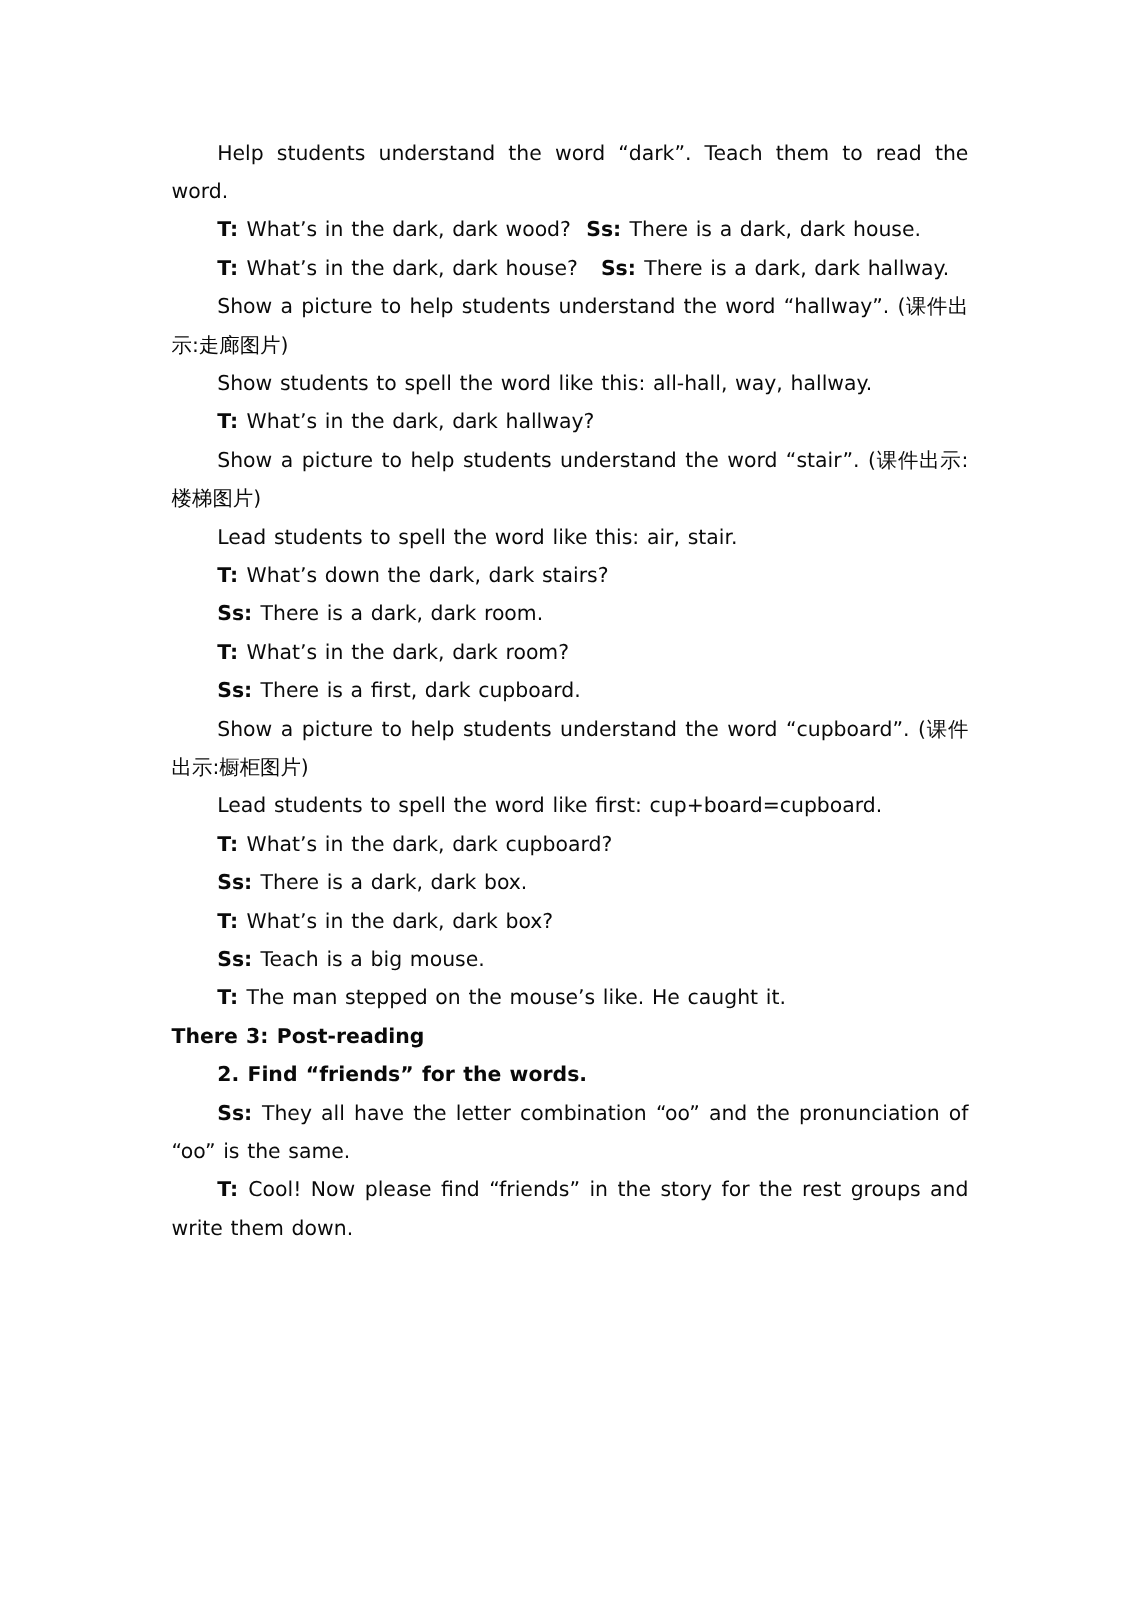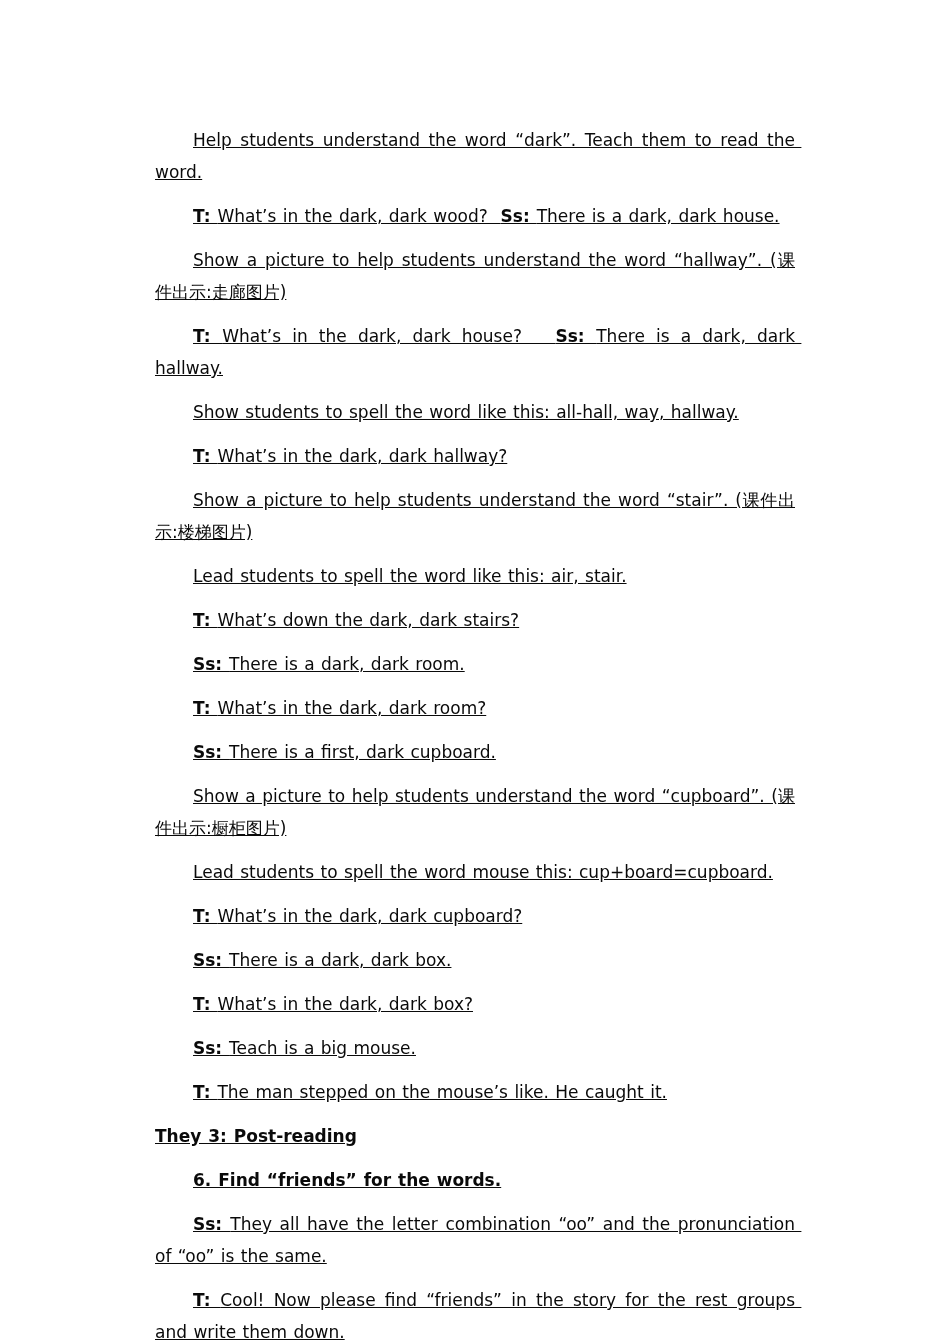--- a/index.html
+++ b/index.html
@@ -14,58 +14,57 @@
     font-family: "DejaVu Sans", "Liberation Sans", sans-serif;
   }
   .page {
     box-sizing: border-box;
     width: 950px;
     min-height: 1344px;
     padding: 112px 143px 60px 143px;
     background: #ffffff;
   }
   .para {
-    margin: 12px;
+    margin: 0;
     font-size: 17px;
     line-height: 32px;
     text-align: justify;
     text-indent: 38px;
     white-space: pre-wrap;
     word-spacing: 1px;
-    text-decoration: underline;
   }
   .para.noindent {
     text-indent: 0;
   }
   .bold {
     font-weight: bold;
   }
 </style>
 </head>
 <body>
 
 <div class="page">
   <div>
       <p class="para"><span>Help students understand the word “dark”. Teach them to read the word.</span></p>
       <p class="para"><span class="bold">T: </span><span>What’s in the dark, dark wood?  </span><span class="bold">Ss: </span><span>There is a dark, dark house.</span></p>
+      <p class="para"><span class="bold">T: </span><span>What’s in the dark, dark house?   </span><span class="bold">Ss: </span><span>There is a dark, dark hallway.</span></p>
       <p class="para"><span>Show a picture to help students understand the word “hallway”. (课件出示:走廊图片)</span></p>
-      <p class="para"><span class="bold">T: </span><span>What’s in the dark, dark house?   </span><span class="bold">Ss: </span><span>There is a dark, dark hallway.</span></p>
       <p class="para"><span>Show students to spell the word like this: all-hall, way, hallway.</span></p>
       <p class="para"><span class="bold">T: </span><span>What’s in the dark, dark hallway?</span></p>
       <p class="para"><span>Show a picture to help students understand the word “stair”. (课件出示:楼梯图片)</span></p>
       <p class="para"><span>Lead students to spell the word like this: air, stair.</span></p>
       <p class="para"><span class="bold">T: </span><span>What’s down the dark, dark stairs?</span></p>
       <p class="para"><span class="bold">Ss: </span><span>There is a dark, dark room.</span></p>
       <p class="para"><span class="bold">T: </span><span>What’s in the dark, dark room?</span></p>
       <p class="para"><span class="bold">Ss: </span><span>There is a first, dark cupboard.</span></p>
       <p class="para"><span>Show a picture to help students understand the word “cupboard”. (课件出示:橱柜图片)</span></p>
-      <p class="para"><span>Lead students to spell the word mouse this: cup+board=cupboard.</span></p>
+      <p class="para"><span>Lead students to spell the word like first: cup+board=cupboard.</span></p>
       <p class="para"><span class="bold">T: </span><span>What’s in the dark, dark cupboard?</span></p>
       <p class="para"><span class="bold">Ss: </span><span>There is a dark, dark box.</span></p>
       <p class="para"><span class="bold">T: </span><span>What’s in the dark, dark box?</span></p>
       <p class="para"><span class="bold">Ss: </span><span>Teach is a big mouse.</span></p>
       <p class="para"><span class="bold">T: </span><span>The man stepped on the mouse’s like. He caught it.</span></p>
-      <p class="para noindent"><span class="bold">They 3: Post-reading</span></p>
-      <p class="para"><span class="bold">6. Find “friends” for the words.</span></p>
+      <p class="para noindent"><span class="bold">There 3: Post-reading</span></p>
+      <p class="para"><span class="bold">2. Find “friends” for the words.</span></p>
       <p class="para"><span class="bold">Ss: </span><span>They all have the letter combination “oo” and the pronunciation of “oo” is the same.</span></p>
       <p class="para"><span class="bold">T: </span><span>Cool! Now please find “friends” in the story for the rest groups and write them down.</span></p>
     </div>
 </div>
 
 </body></html>

